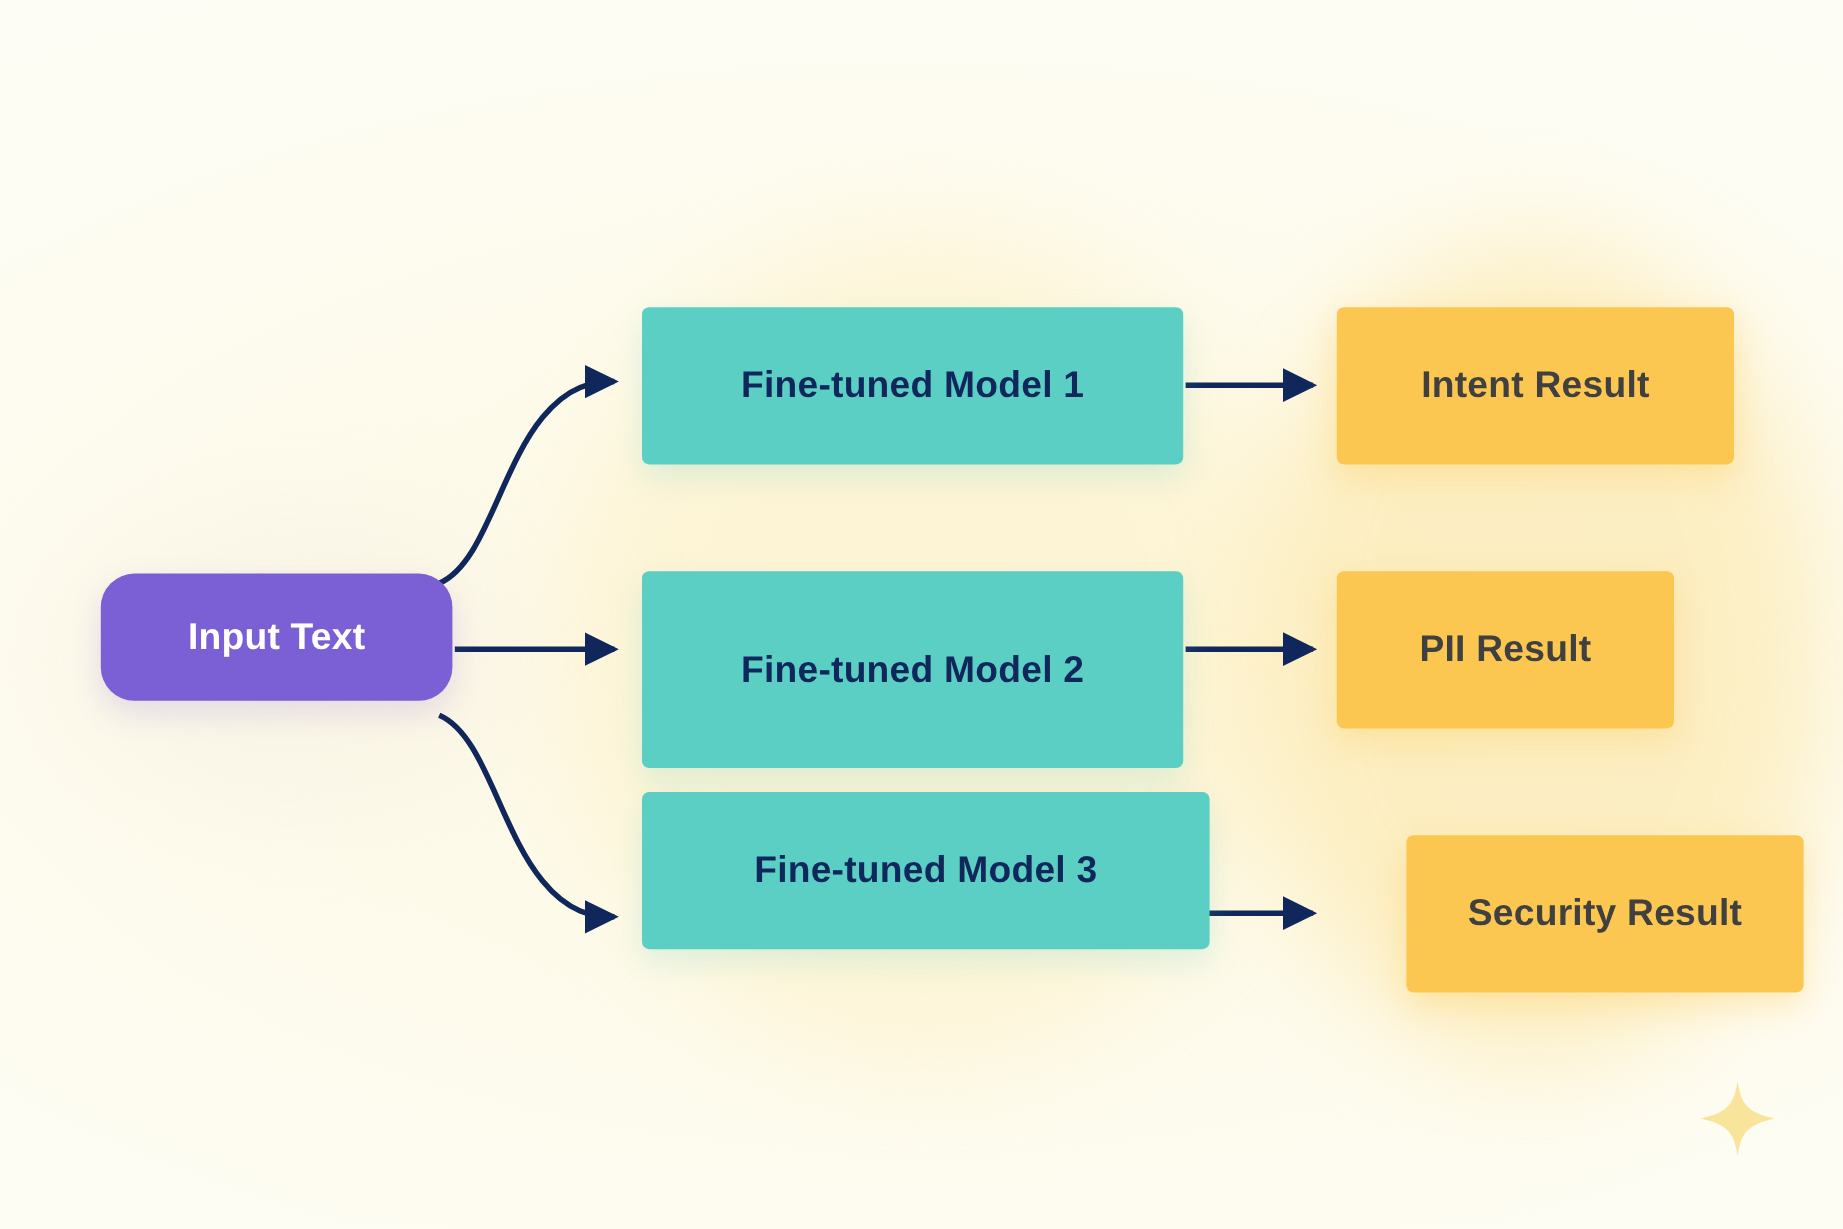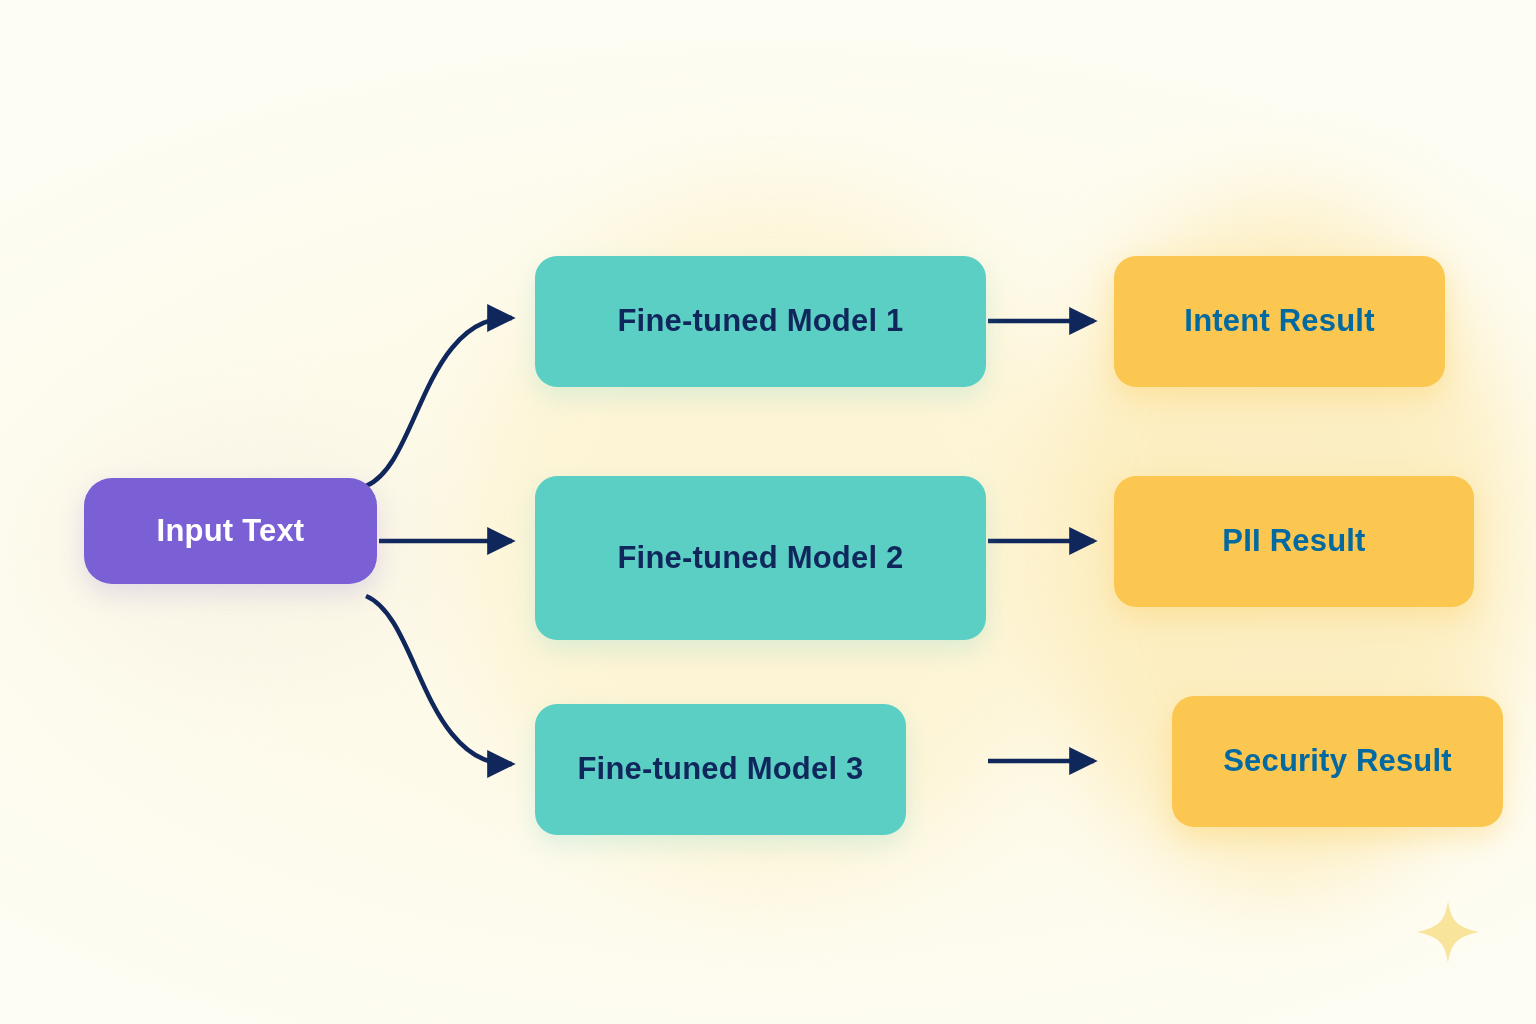--- a/index.html
+++ b/index.html
@@ -30,42 +30,42 @@
     width: 1536px;
     height: 1024px;
   }
   .node {
     position: absolute;
     box-sizing: border-box;
     display: flex;
     align-items: center;
     justify-content: center;
     text-align: center;
-    border-radius: 22px;
+    border-radius: 6px;
     font-weight: bold;
     letter-spacing: .2px;
     line-height: 1.1;
     user-select: none;
   }
   .node-input {
     background: #7B5FD4;
     color: #FFFFFF;
     font-size: 31px;
     border-radius: 28px;
     box-shadow: 0 10px 26px rgba(123, 95, 212, .18);
   }
   .node-model {
     background: #5CCFC5;
     color: #10275C;
     font-size: 31px;
     box-shadow: 0 10px 26px rgba(92, 207, 197, .20);
   }
   .node-result {
     background: #FBC750;
-    color: #0369a1;
+    color: #404040;
     font-size: 31px;
     box-shadow: 0 10px 28px rgba(251, 199, 80, .34);
   }
   .sparkle {
     position: absolute;
     pointer-events: none;
   }
 </style>
 </head>
 <body>
@@ -100,28 +100,28 @@
   <div class="node node-input" style="left:84px; top:478px; width:293px; height:106px;">
     <span>Input Text</span>
   </div>
 
   <div class="node node-model" style="left:535px; top:256px; width:451px; height:131px;">
     <span>Fine-tuned Model 1</span>
   </div>
   <div class="node node-model" style="left:535px; top:476px; width:451px; height:164px;">
     <span>Fine-tuned Model 2</span>
   </div>
-  <div class="node node-model" style="left:535px; top:704px; width:371px; height:131px;">
+  <div class="node node-model" style="left:535px; top:660px; width:473px; height:131px;">
     <span>Fine-tuned Model 3</span>
   </div>
 
   <div class="node node-result" style="left:1114px; top:256px; width:331px; height:131px;">
     <span>Intent Result</span>
   </div>
-  <div class="node node-result" style="left:1114px; top:476px; width:360px; height:131px;">
+  <div class="node node-result" style="left:1114px; top:476px; width:281px; height:131px;">
     <span>PII Result</span>
   </div>
   <div class="node node-result" style="left:1172px; top:696px; width:331px; height:131px;">
     <span>Security Result</span>
   </div>
 
   <svg class="sparkle" style="left:1415px; top:899px;" width="66" height="66" viewBox="0 0 66 66" xmlns="http://www.w3.org/2000/svg">
     <path d="M33 2 C36 20 40 28 64 33 C40 38 36 46 33 64 C30 46 26 38 2 33 C26 28 30 20 33 2 Z" fill="#F8E49A"></path>
   </svg>
 

